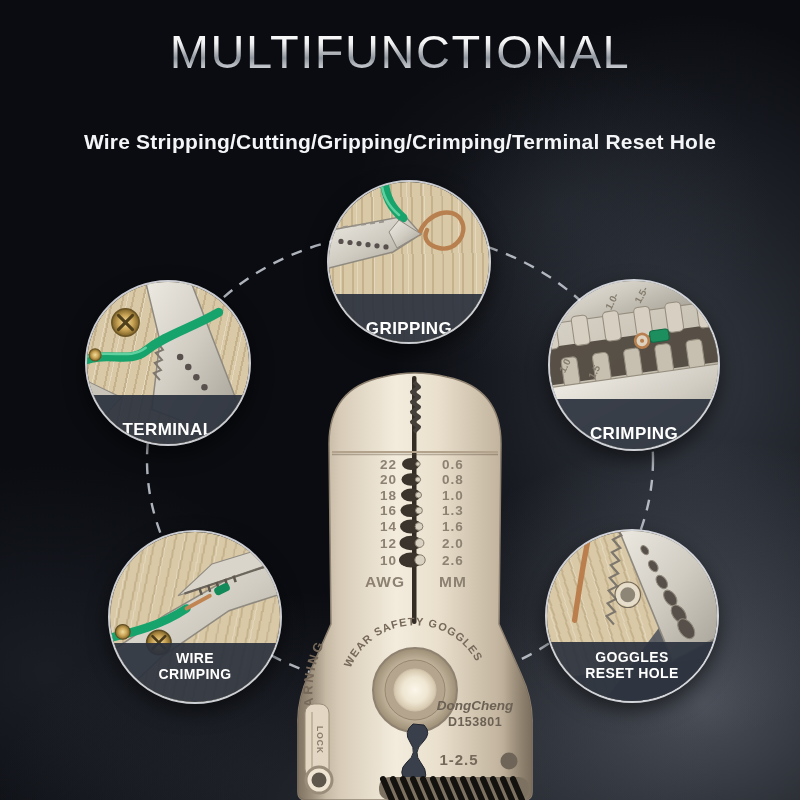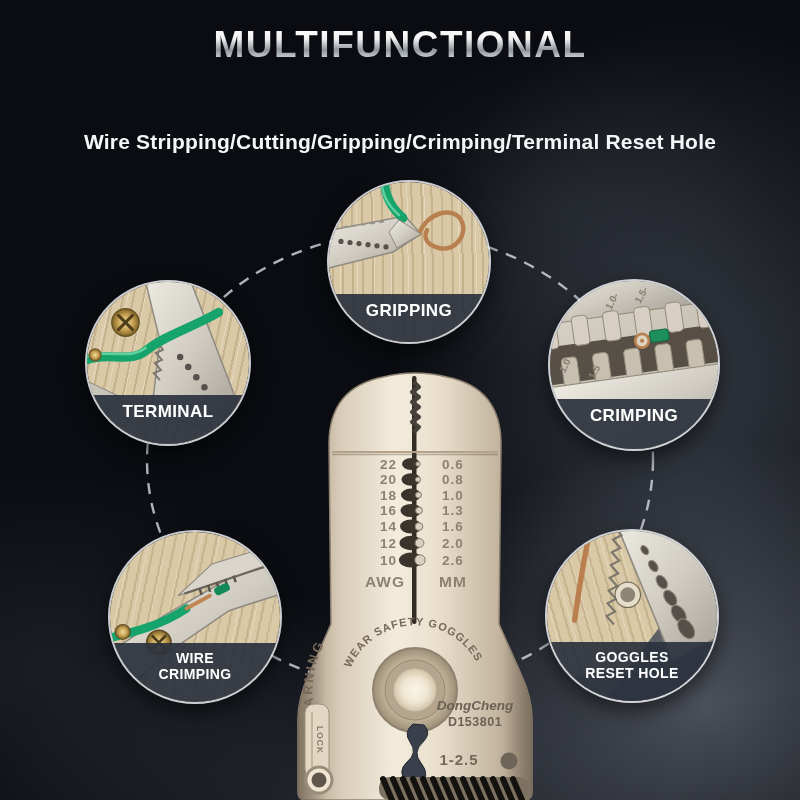--- a/index.html
+++ b/index.html
@@ -7,39 +7,39 @@
   .stage{position:relative;width:800px;height:800px;overflow:hidden;background:#0a0c11;}
   .smoke{position:absolute;inset:0;
     background:
       radial-gradient(420px 520px at 86% 47%, rgba(130,140,156,.34), rgba(130,140,156,0) 70%),
       radial-gradient(460px 380px at 88% 88%, rgba(152,160,174,.45), rgba(152,160,174,0) 70%),
       radial-gradient(520px 300px at 45% 100%, rgba(104,112,126,.28), rgba(104,112,126,0) 70%),
       radial-gradient(380px 300px at 6% 84%, rgba(84,92,106,.22), rgba(84,92,106,0) 70%),
       radial-gradient(300px 240px at 70% 26%, rgba(96,104,118,.15), rgba(96,104,118,0) 70%);
   }
   .title{position:absolute;top:24px;left:0;width:100%;text-align:center;margin:0;
-    font-size:37px;font-weight:700;letter-spacing:1.5px;color:#e9ebee;
+    font-size:47px;font-weight:400;letter-spacing:1.5px;color:#e9ebee;
     background:linear-gradient(180deg,#ffffff 5%,#f2f2f3 35%,#8e949c 62%,#c9ccd1 80%,#f4f5f6 100%);
     -webkit-background-clip:text;background-clip:text;-webkit-text-fill-color:transparent;}
   .subtitle{position:absolute;top:130px;left:0;width:100%;text-align:center;
     font-size:21px;font-weight:700;color:#f4f5f7;letter-spacing:.2px;}
   .orbit{position:absolute;left:0;top:0;}
   .tool-svg{position:absolute;left:285px;top:372px;}
   .feature{position:absolute;border-radius:50%;overflow:hidden;
     border:2px solid rgba(236,239,243,.85);box-shadow:0 8px 20px rgba(0,0,0,.55);}
   .feature svg{position:absolute;inset:0;width:100%;height:100%;}
   .wood{position:absolute;inset:-28%;
     background:
       repeating-linear-gradient(96deg, rgba(146,120,78,.28) 0 2px, rgba(0,0,0,0) 2px 10px),
       repeating-linear-gradient(96deg, rgba(255,255,255,.28) 0 1px, rgba(0,0,0,0) 1px 17px),
       #d9c9a6;}
   .rot-a{transform:rotate(-7deg);} .rot-b{transform:rotate(6deg);} .rot-c{transform:rotate(-22deg);}
   .metal-bg{position:absolute;inset:0;background:linear-gradient(150deg,#ddd8cd 0%,#c6c0b2 55%,#aaa395 100%);}
   .banner{position:absolute;left:0;right:0;bottom:0;height:30%;background:rgba(44,51,62,.93);
-    color:#fff;display:flex;flex-direction:column;align-items:center;padding-top:7px;
+    color:#fff;display:flex;flex-direction:column;align-items:center;padding-top:25px;
     font-weight:700;font-size:17px;letter-spacing:.4px;line-height:1.15;box-sizing:border-box;}
   .banner.two{height:35%;font-size:14px;padding-top:7px;}
   .f-gripping{left:327px;top:180px;width:160px;height:160px;}
   .f-cutting{left:85px;top:280px;width:162px;height:162px;}
   .f-crimping{left:548px;top:279px;width:168px;height:168px;}
   .f-stripping{left:108px;top:530px;width:170px;height:170px;}
   .f-terminal{left:545px;top:529px;width:170px;height:170px;}
   text{font-family:"Liberation Sans", sans-serif;}
 </style>
 </head>

